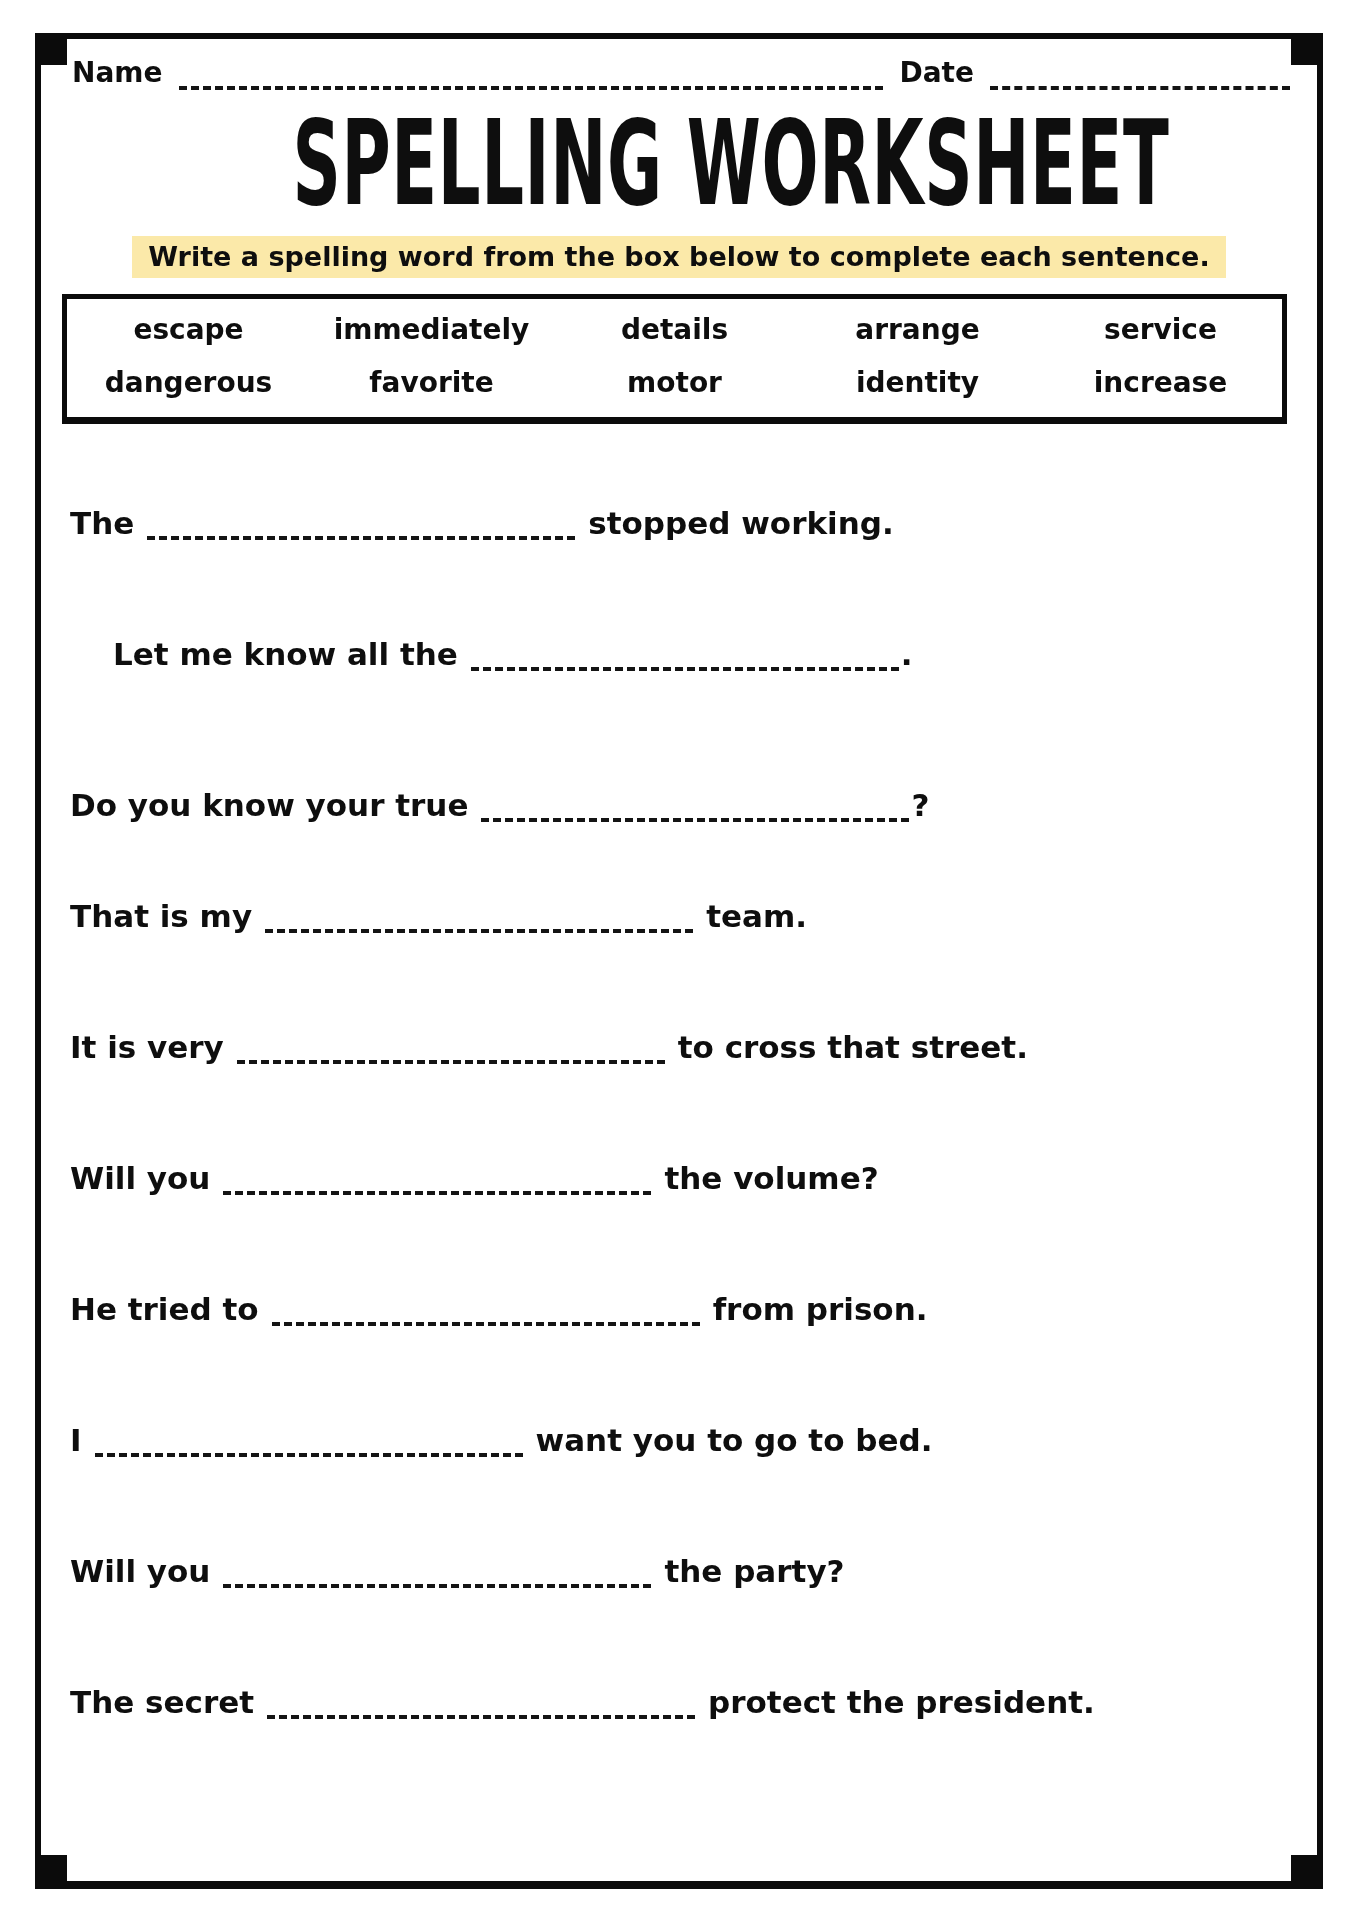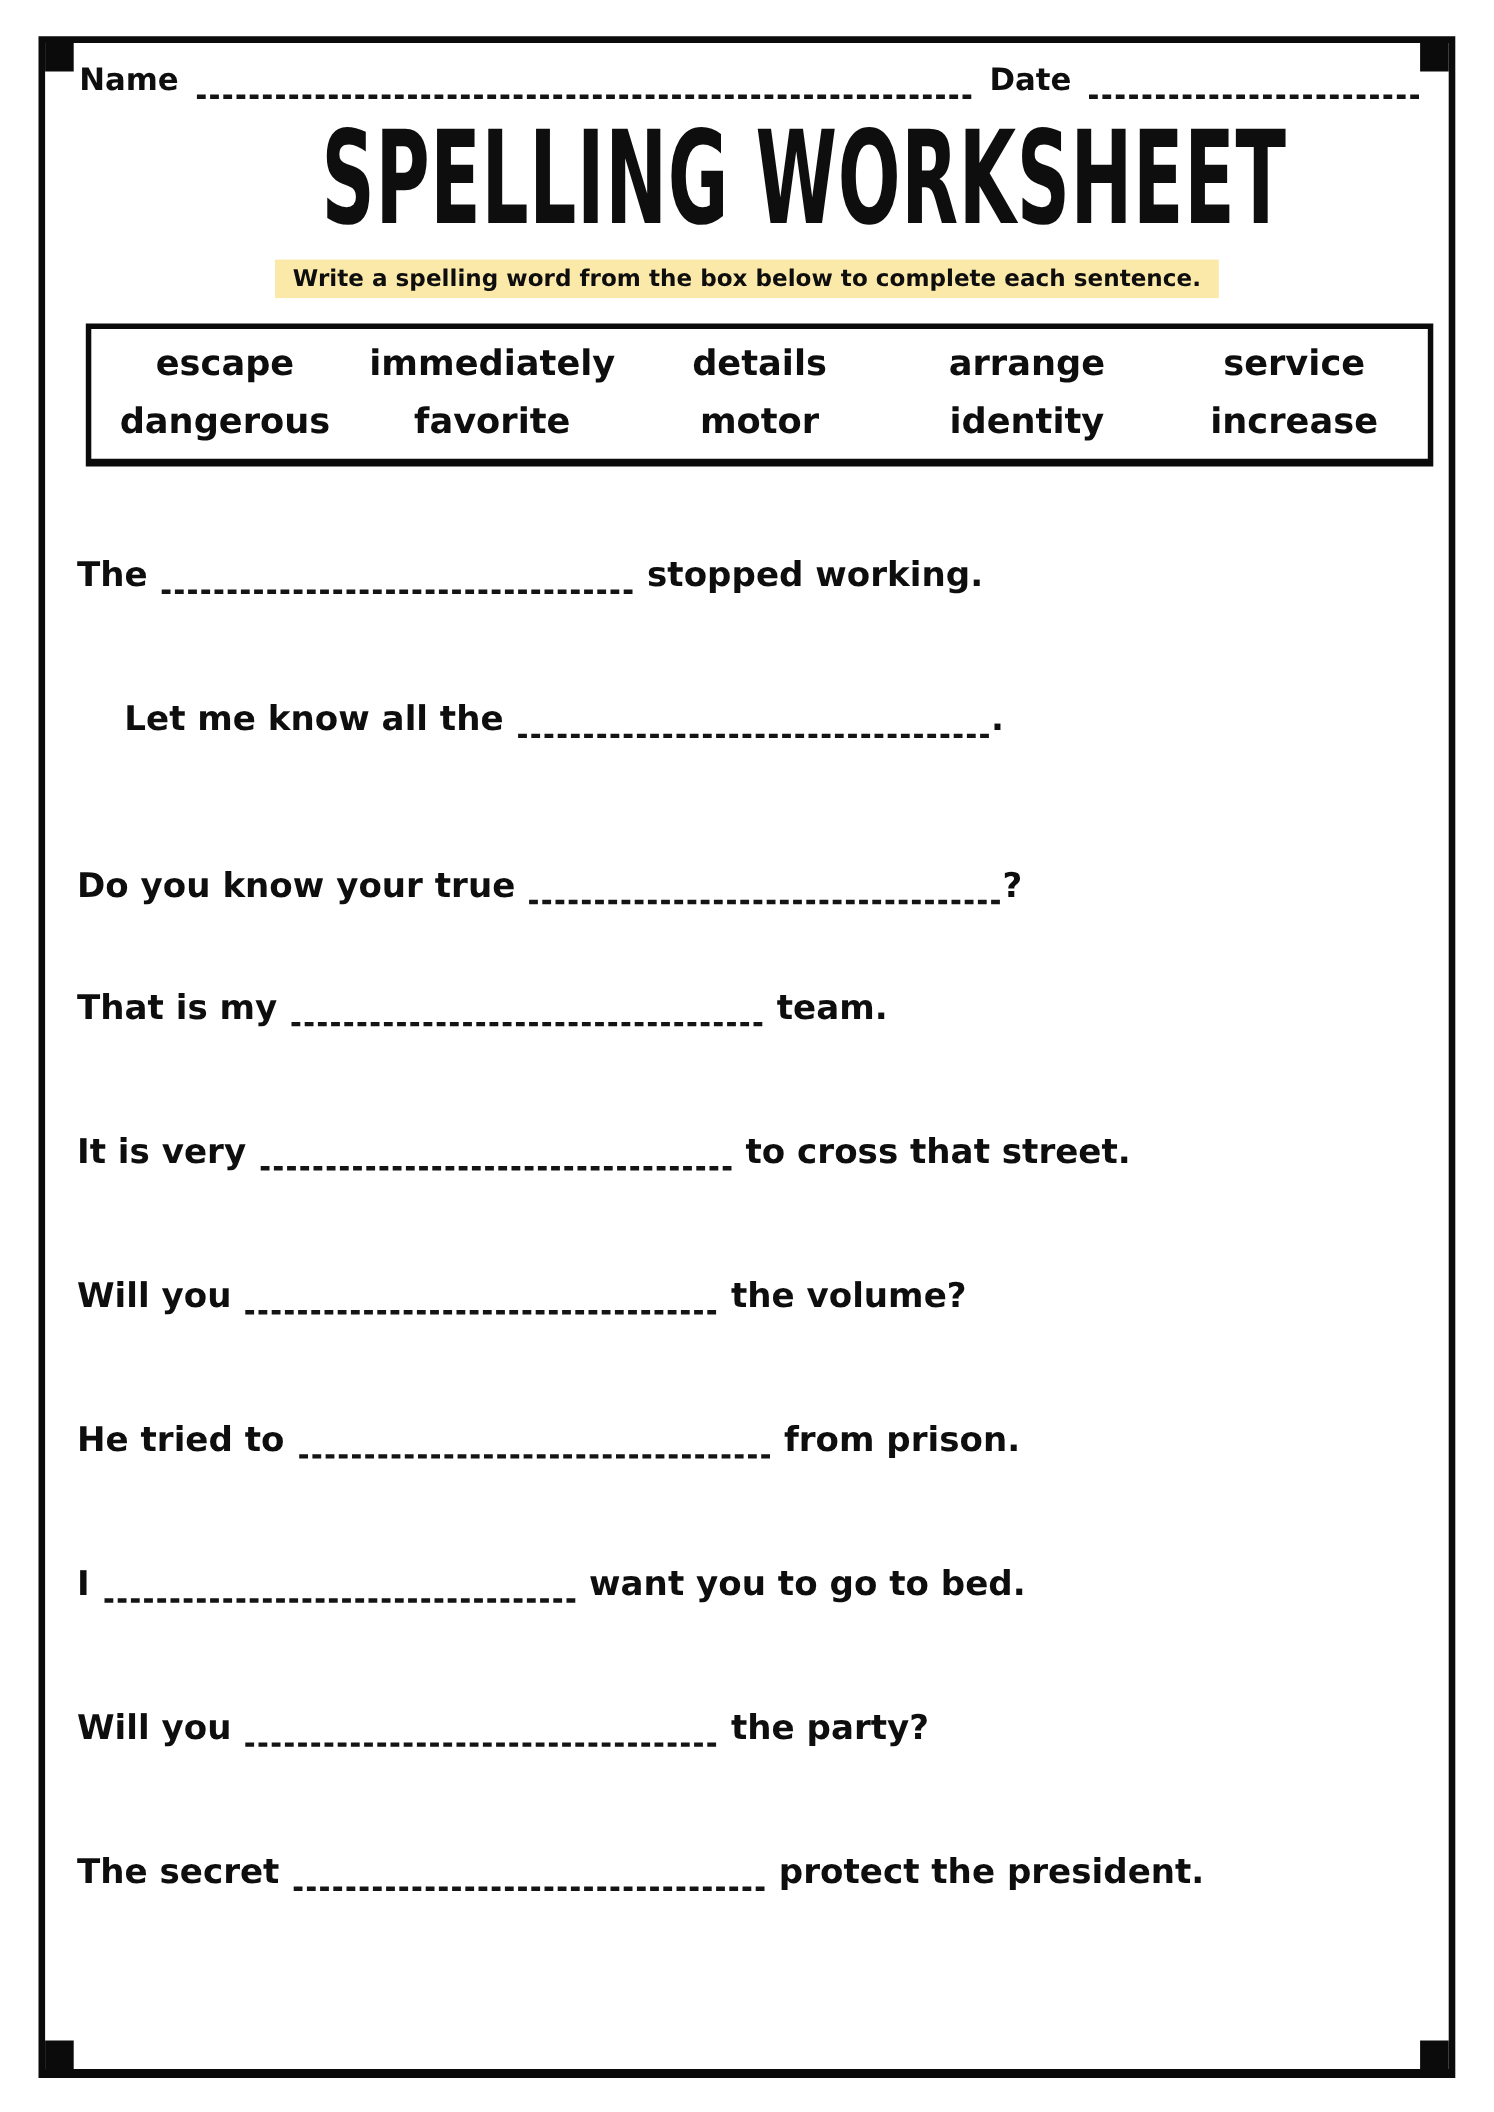--- a/index.html
+++ b/index.html
@@ -49,36 +49,36 @@
     letter-spacing:1px;white-space:nowrap;
     transform:scale(0.60,1.05);transform-origin:center top;
   }
 
   
   .instruction-wrap{position:absolute;left:0;top:236px;width:100%;text-align:center;}
   .instruction{
     display:inline-block;
     background:#FBE9A9;
     padding:5px 16px;
-    font-size:21px;font-weight:700;line-height:1.2;
+    font-size:27px;font-weight:700;line-height:1.2;
     white-space:nowrap;
   }
 
   
   .word-bank{
     position:absolute;left:62px;top:294px;
     width:1225px;height:130px;
     border:5px solid #0b0b0b;border-bottom-width:7px;
     box-sizing:border-box;
     display:grid;
     grid-template-columns:repeat(5,1fr);
     grid-template-rows:1fr 1fr;
     align-items:center;justify-items:center;
     padding:4px 0 8px;
-    font-size:32px;font-weight:600;margin-left:16px;
+    font-size:28px;font-weight:600;
   }
 
   
   .sentence-row{
     position:absolute;left:70px;right:40px;
     display:flex;align-items:flex-start;
     font-size:31px;font-weight:600;line-height:1.25;
     white-space:nowrap;
   }
   .blank{

